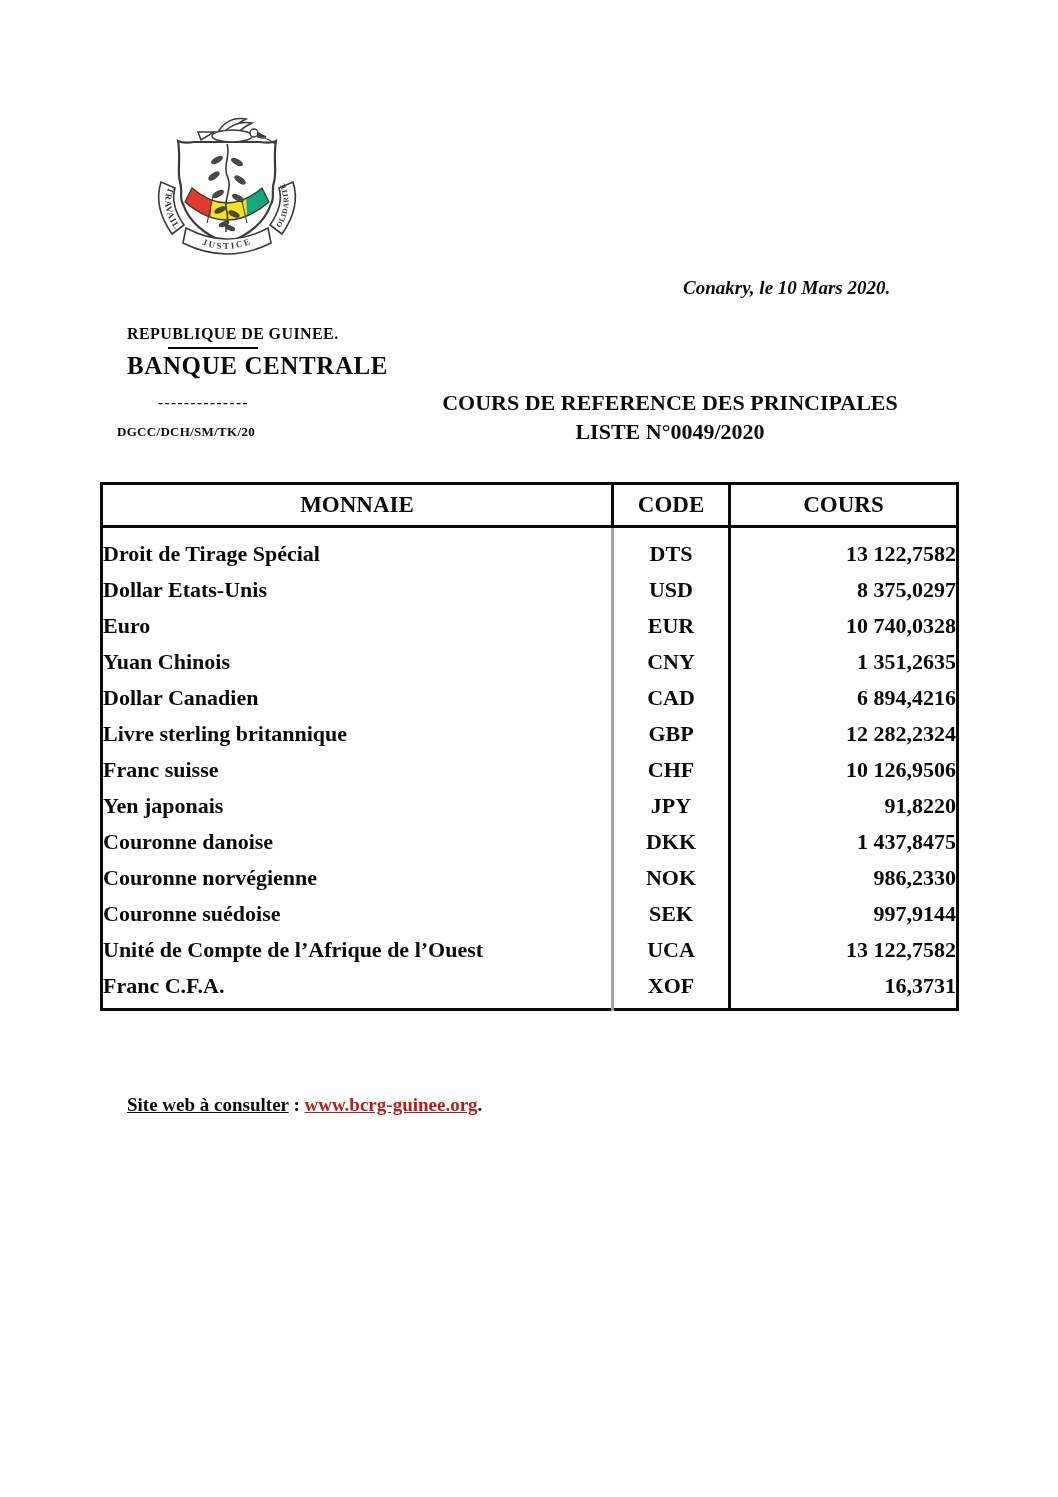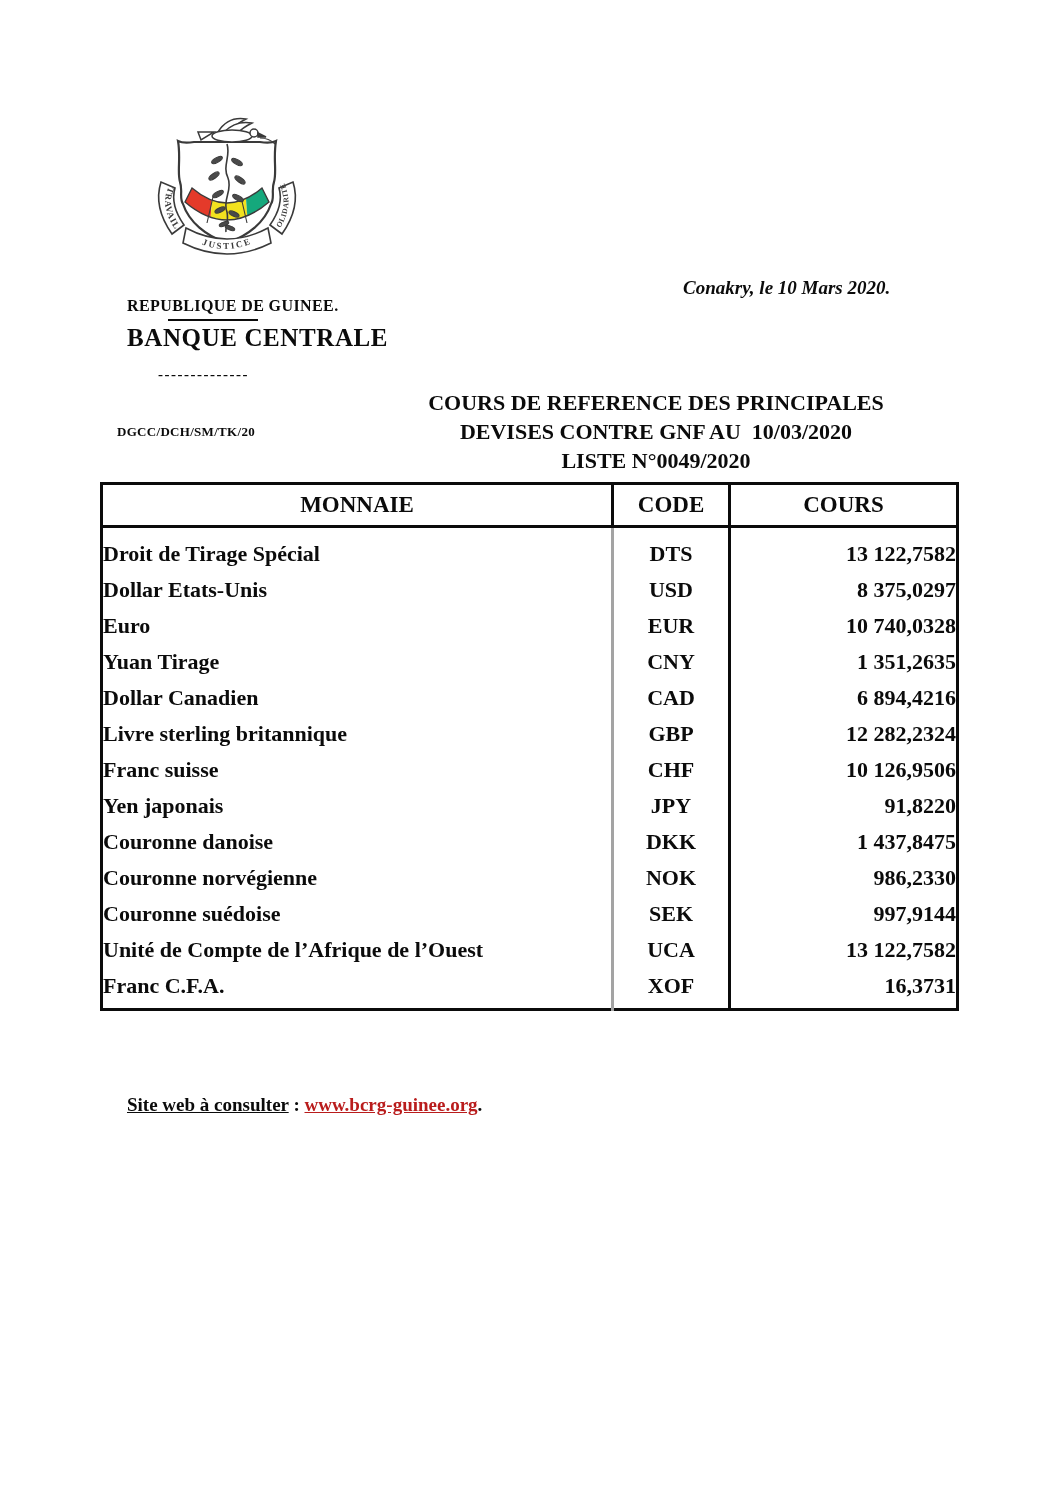--- a/index.html
+++ b/index.html
@@ -10,35 +10,35 @@
     font-family:"Liberation Serif", serif;
     color:#0b0b0b;
     overflow:hidden;
   }
 
   
   .logo { position:absolute; left:148px; top:110px; }
 
   
   .letterhead { position:absolute; left:127px; top:297px; }
-  .republic { font-size:16px; font-weight:bold; letter-spacing:0.4px; }
+  .republic { font-size:16px; font-weight:bold; letter-spacing:0.4px;margin-top:28px; }
   .lh-divider { width:90px; border-top:2px solid #0b0b0b; margin:4px 0 3px 41px; }
   .bank { font-size:25px; font-weight:bold; letter-spacing:0.6px; }
   .dashes { margin:14px 0 0 31px; font-size:15px; font-weight:bold; letter-spacing:1.5px; }
 
   .dateline {
     position:absolute; left:683px; top:277px;
     font-size:19px; font-weight:bold; font-style:italic;
   }
   .refcode {
     position:absolute; left:117px; top:424px;
     font-size:13px; font-weight:bold; letter-spacing:0.3px;text-align:center;
   }
   .title {
-    position:absolute; left:384px; top:388px; width:544px;
+    position:absolute; left:398px; top:388px; width:544px;
     text-align:center; font-size:22px; font-weight:bold; line-height:29px;
   }
   .title div { white-space:pre; }
 
   
   table.rates {
     position:absolute; left:100px; top:482px;
     border-collapse:collapse; border:3px solid #0b0b0b;
     table-layout:fixed; width:856px;
   }
@@ -146,21 +146,20 @@
     <div class="bank">BANQUE CENTRALE</div>
     <div class="dashes">--------------</div>
   </div>
 
   <div class="dateline">Conakry, le 10 Mars 2020.</div>
 
   <div class="refcode">DGCC/DCH/SM/TK/20</div>
 
   <div class="title">
     <div>COURS DE REFERENCE DES PRINCIPALES</div>
-    <div>DEVISES CONTRE GNF AU  10/03/2020</div>
     <div>LISTE N°0049/2020</div>
   </div>
 
   <table class="rates">
     <colgroup>
       <col style="width:511px">
         <col style="width:117px">
         <col style="width:228px">
     </colgroup>
     <thead>
@@ -180,21 +179,21 @@
         <td class="c-name">Dollar Etats-Unis</td>
         <td class="c-code">USD</td>
         <td class="c-rate">8 375,0297</td>
       </tr>
       <tr>
         <td class="c-name">Euro</td>
         <td class="c-code">EUR</td>
         <td class="c-rate">10 740,0328</td>
       </tr>
       <tr>
-        <td class="c-name">Yuan Tirage</td>
+        <td class="c-name">Yuan Chinois</td>
         <td class="c-code">CNY</td>
         <td class="c-rate">1 351,2635</td>
       </tr>
       <tr>
         <td class="c-name">Dollar Canadien</td>
         <td class="c-code">CAD</td>
         <td class="c-rate">6 894,4216</td>
       </tr>
       <tr>
         <td class="c-name">Livre sterling britannique</td>

